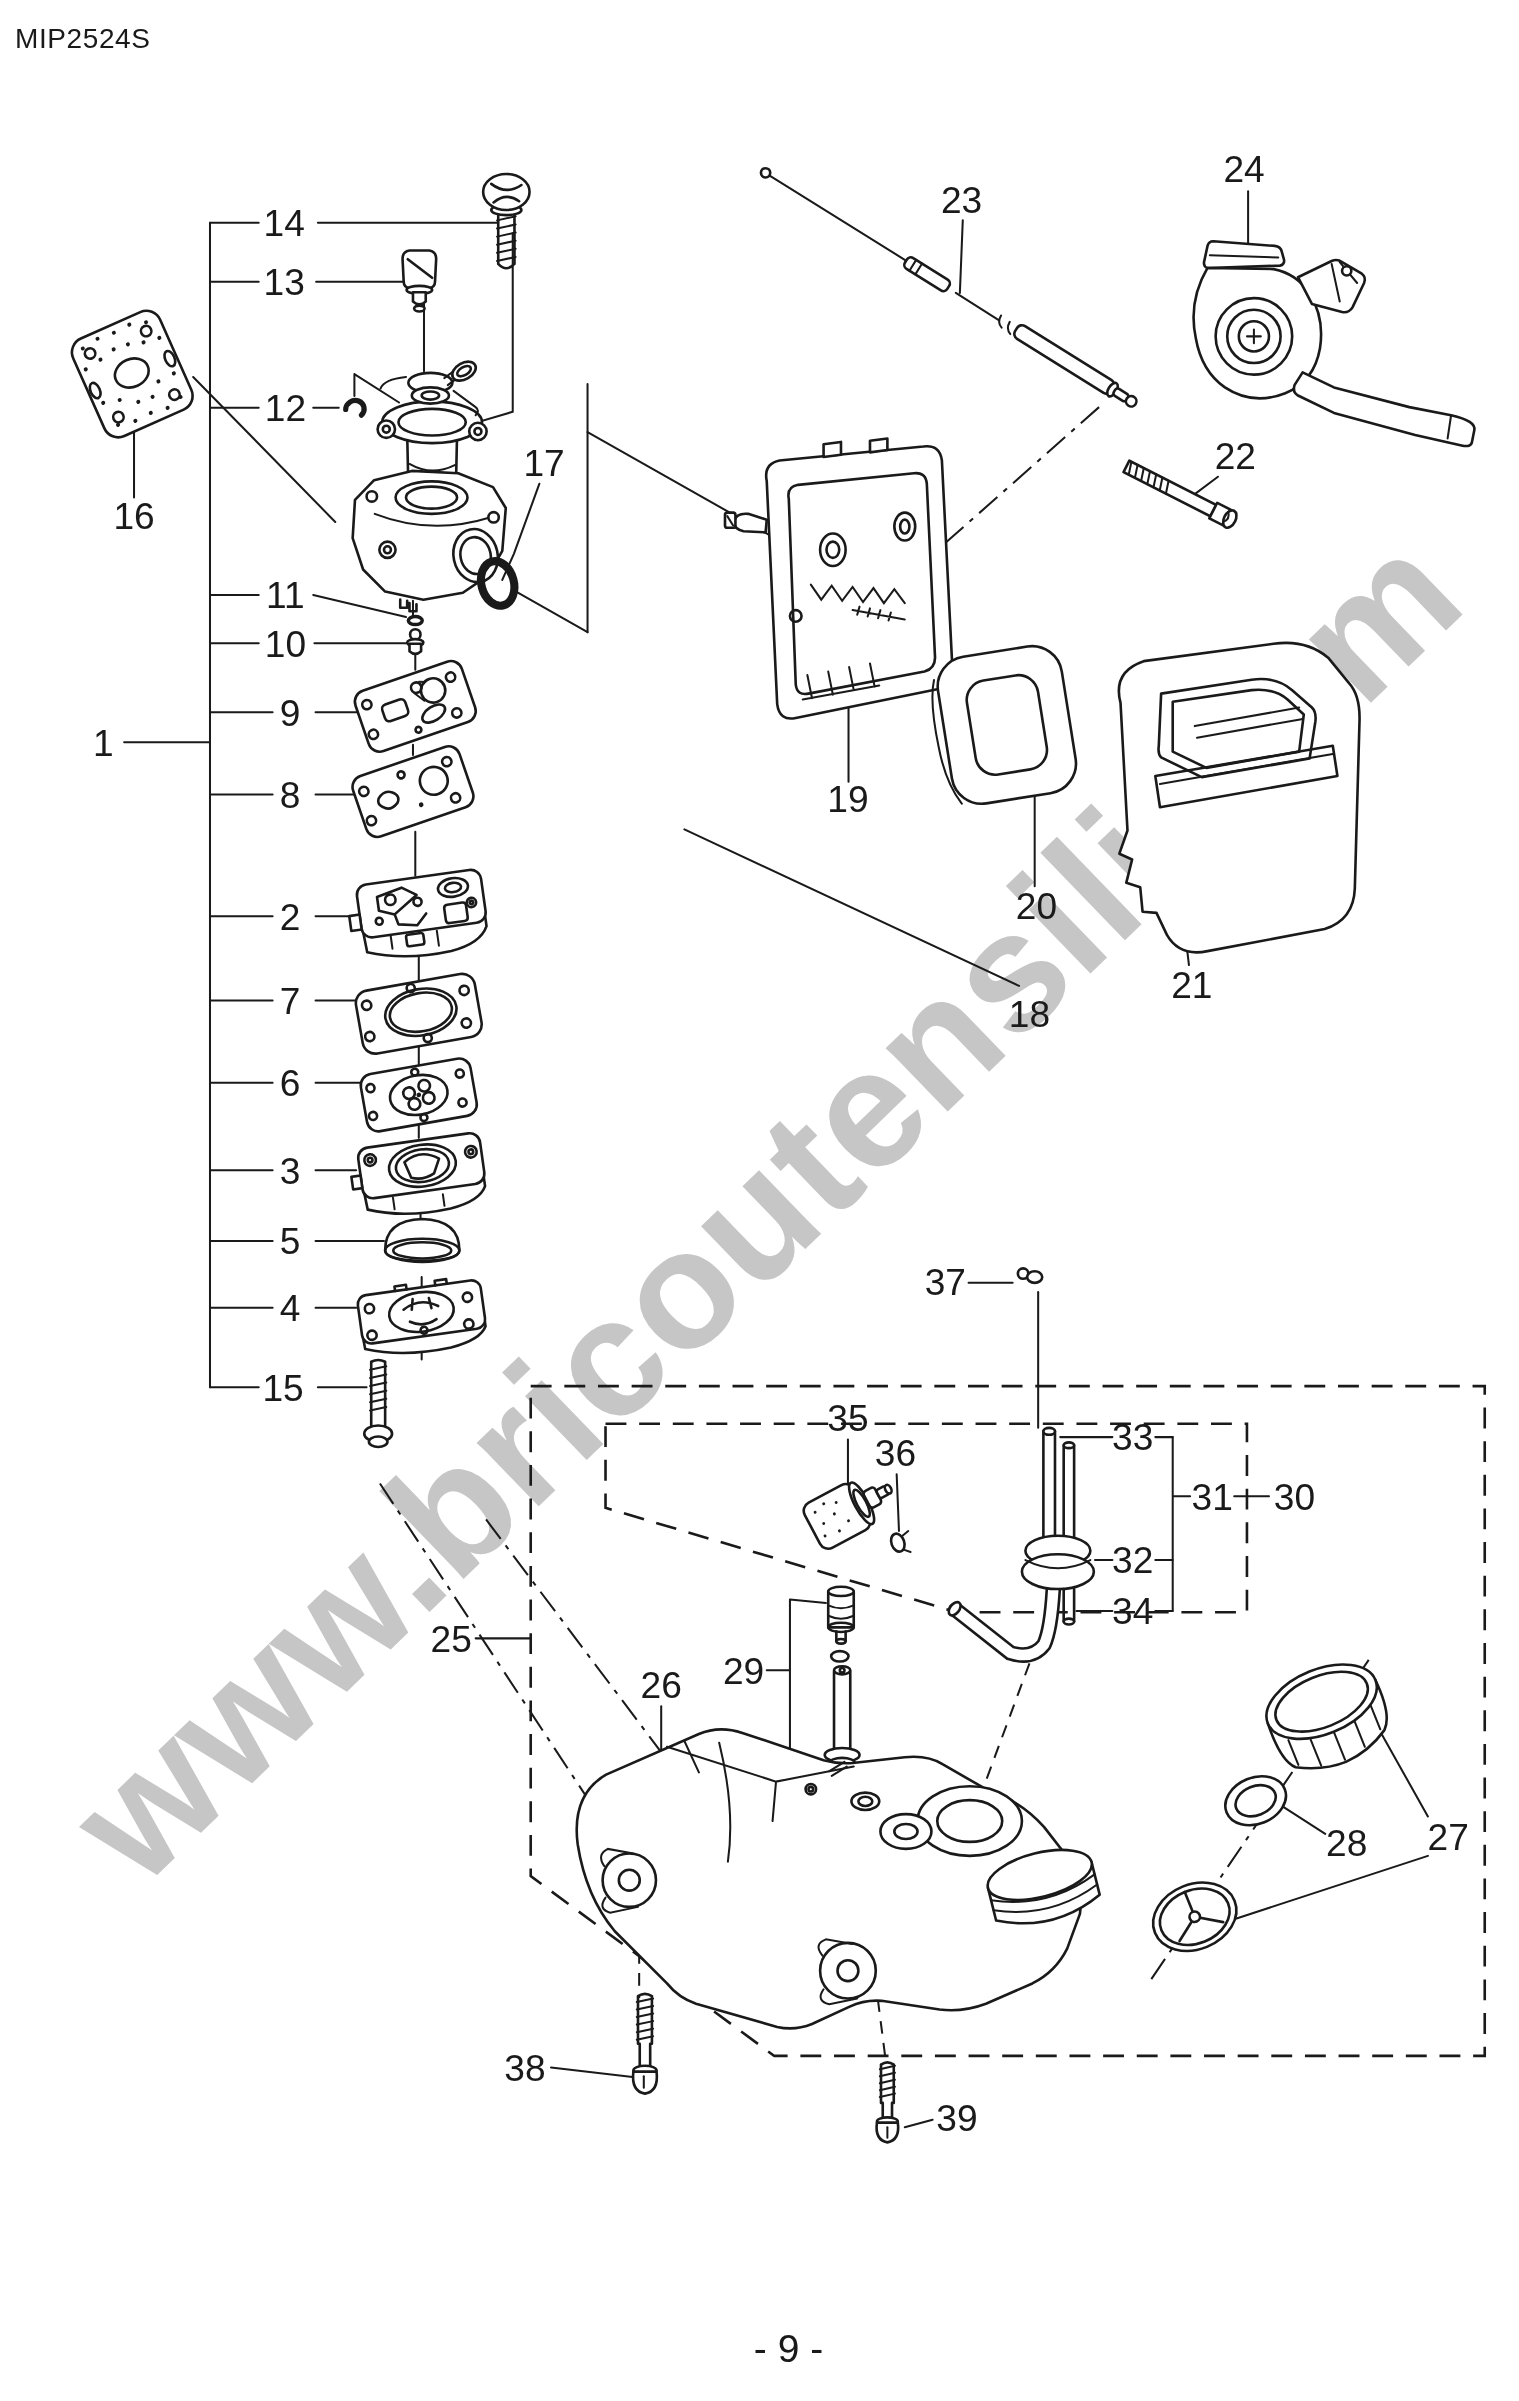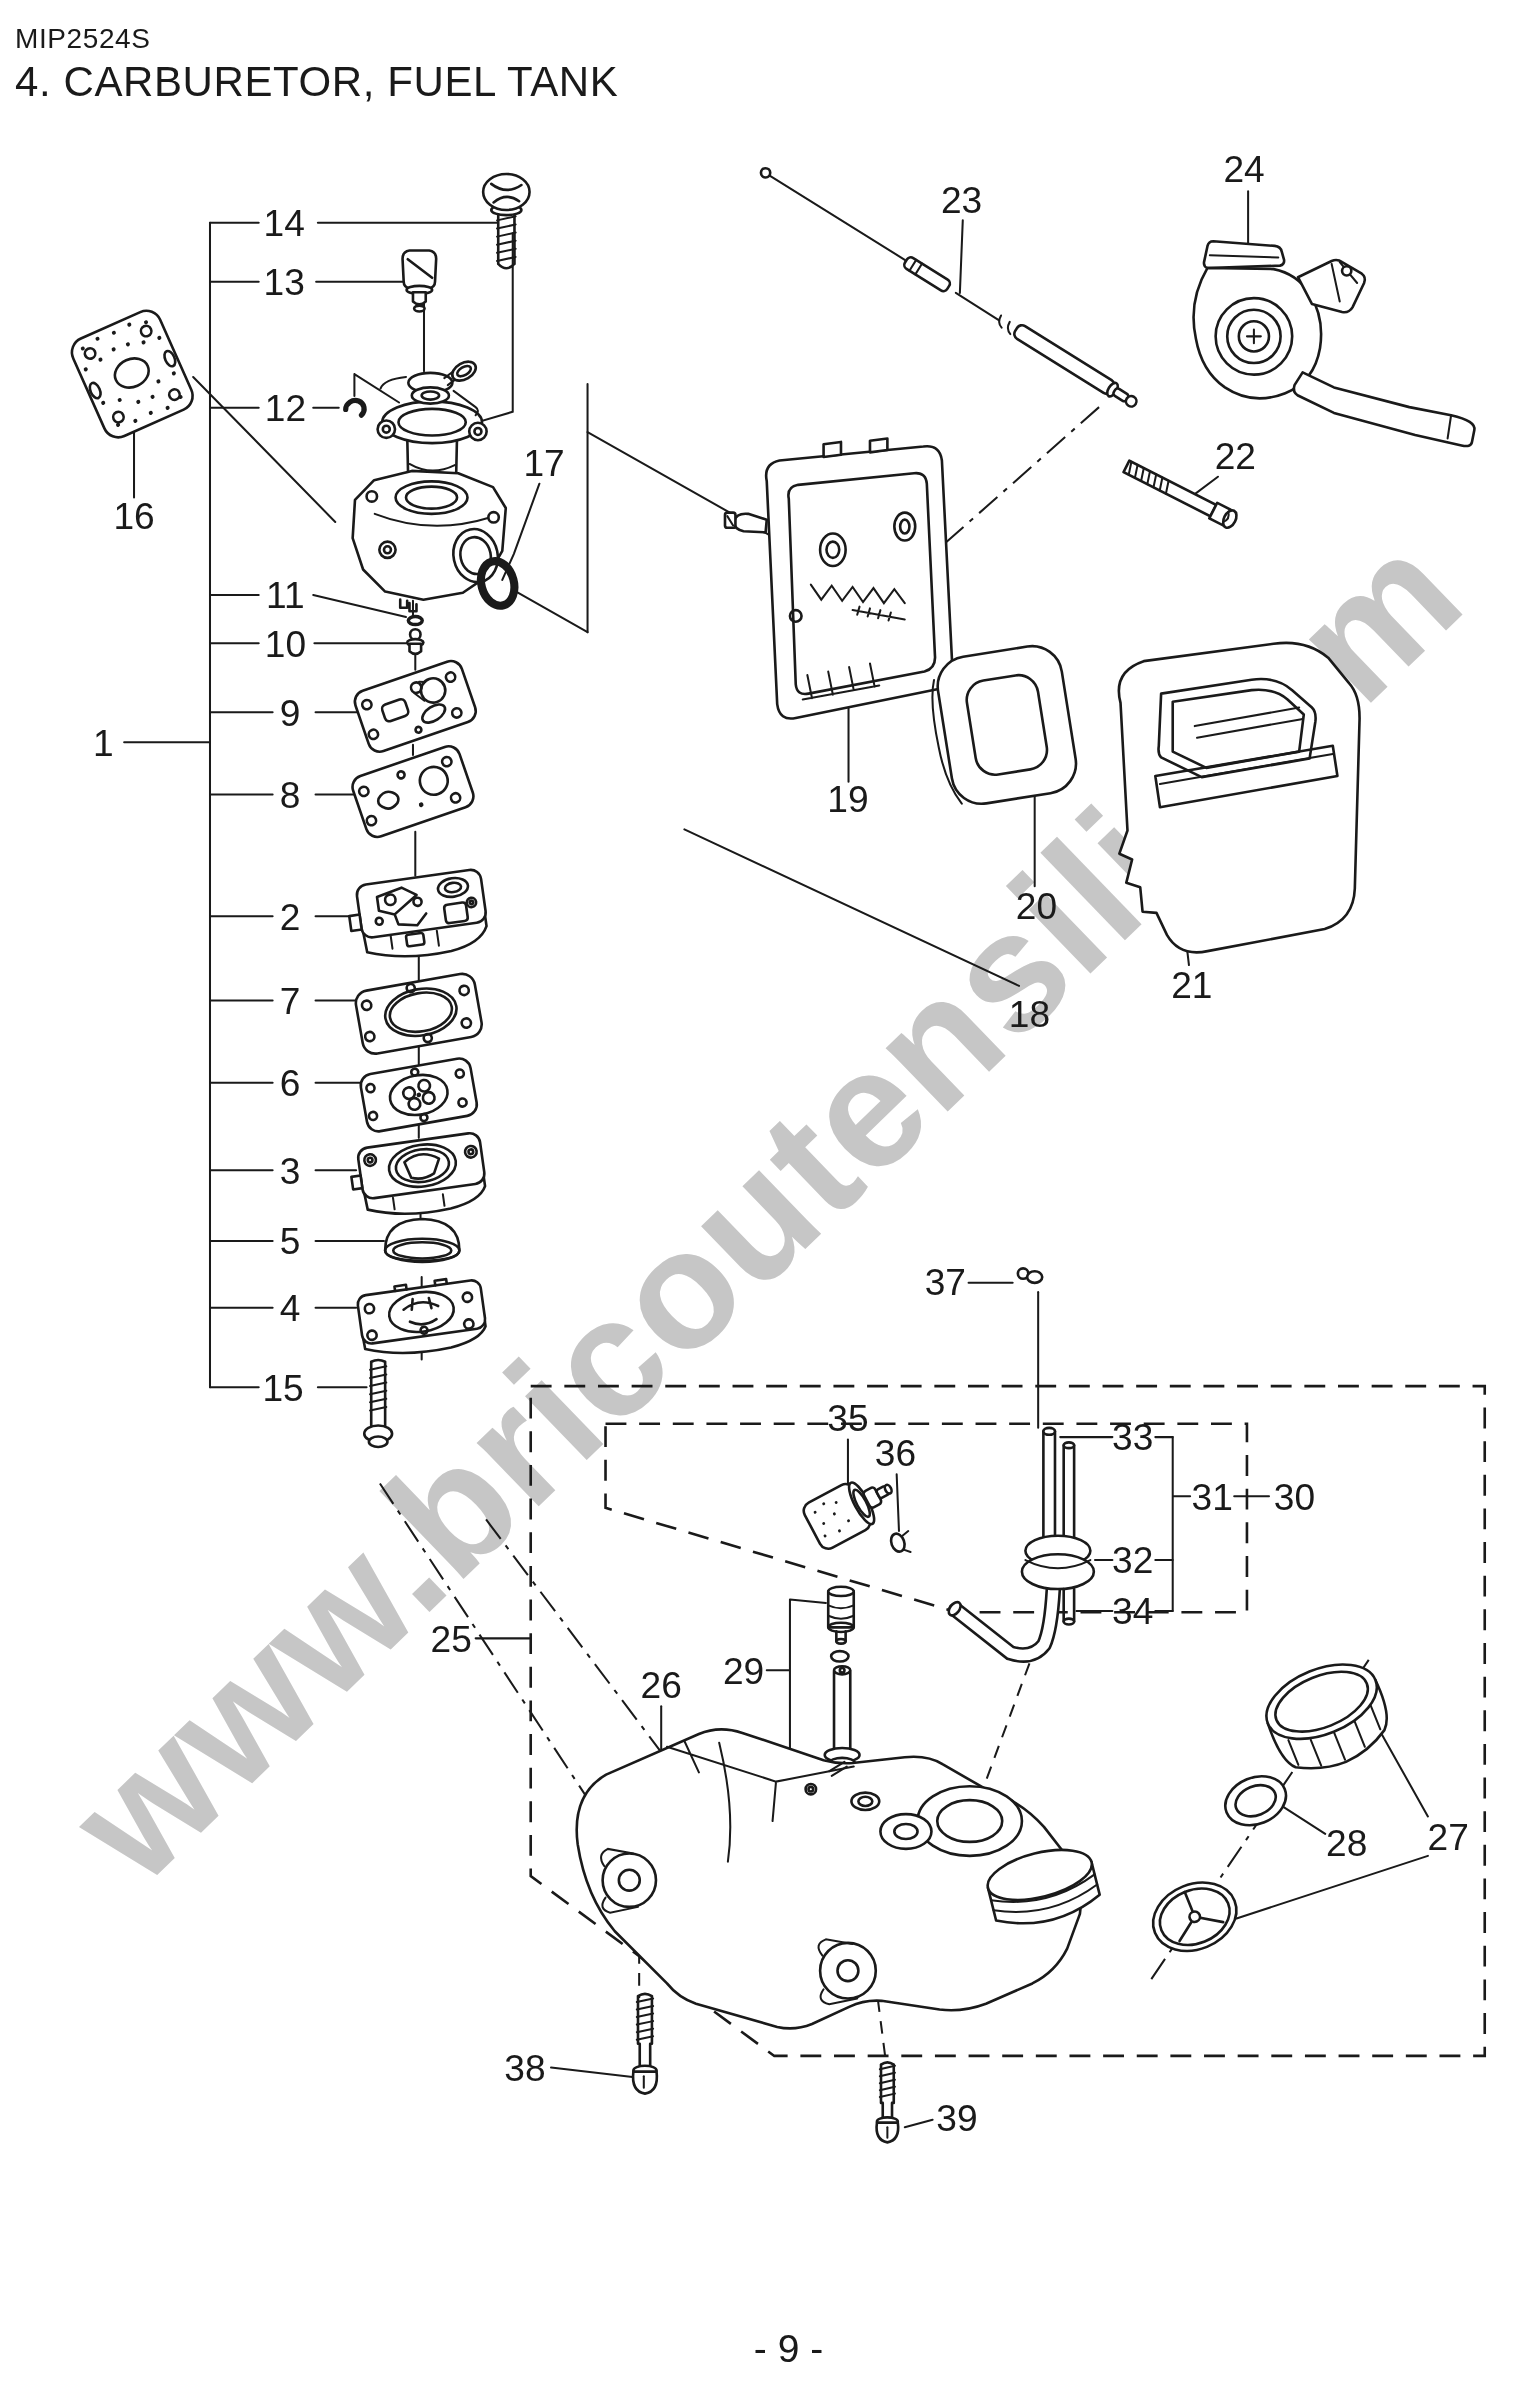--- a/index.html
+++ b/index.html
@@ -25,21 +25,20 @@
   .num{font-family:"Liberation Sans",sans-serif;font-size:64px;fill:#1a1a1a;text-anchor:middle;}
 </style>
 </head>
 <body>
 
 <div id="page">
 
   <div id="watermark" style="color: rgb(198, 198, 198);">www.bricoutensili.com</div>
 
   <div class="hdr" id="hdr-model">MIP2524S</div>
-  <div class="hdr" id="hdr-title">4. CARBURETOR, FUEL TANK</div>
   <div id="page-num">- 9 -</div>
 
   <svg id="art" width="1519" height="2401" viewBox="0 0 2619 4140">
 
     <g>
       <path class="thin" d="M884,402 V710 L806,733"></path>
       <path class="thin" d="M731,518 V640"></path>
       <path class="thin" d="M744,808 V846"></path>
       <path class="thin" d="M712,1036 V1060"></path>
       <path class="thin" d="M716,1128 V1155 M712,1284 V1302 M716,1434 V1510 M722,1642 V1698 M722,1802 V1843 M722,1934 V1962 M725,2084 V2106 M727,2202 V2220 M727,2326 V2344"></path>

